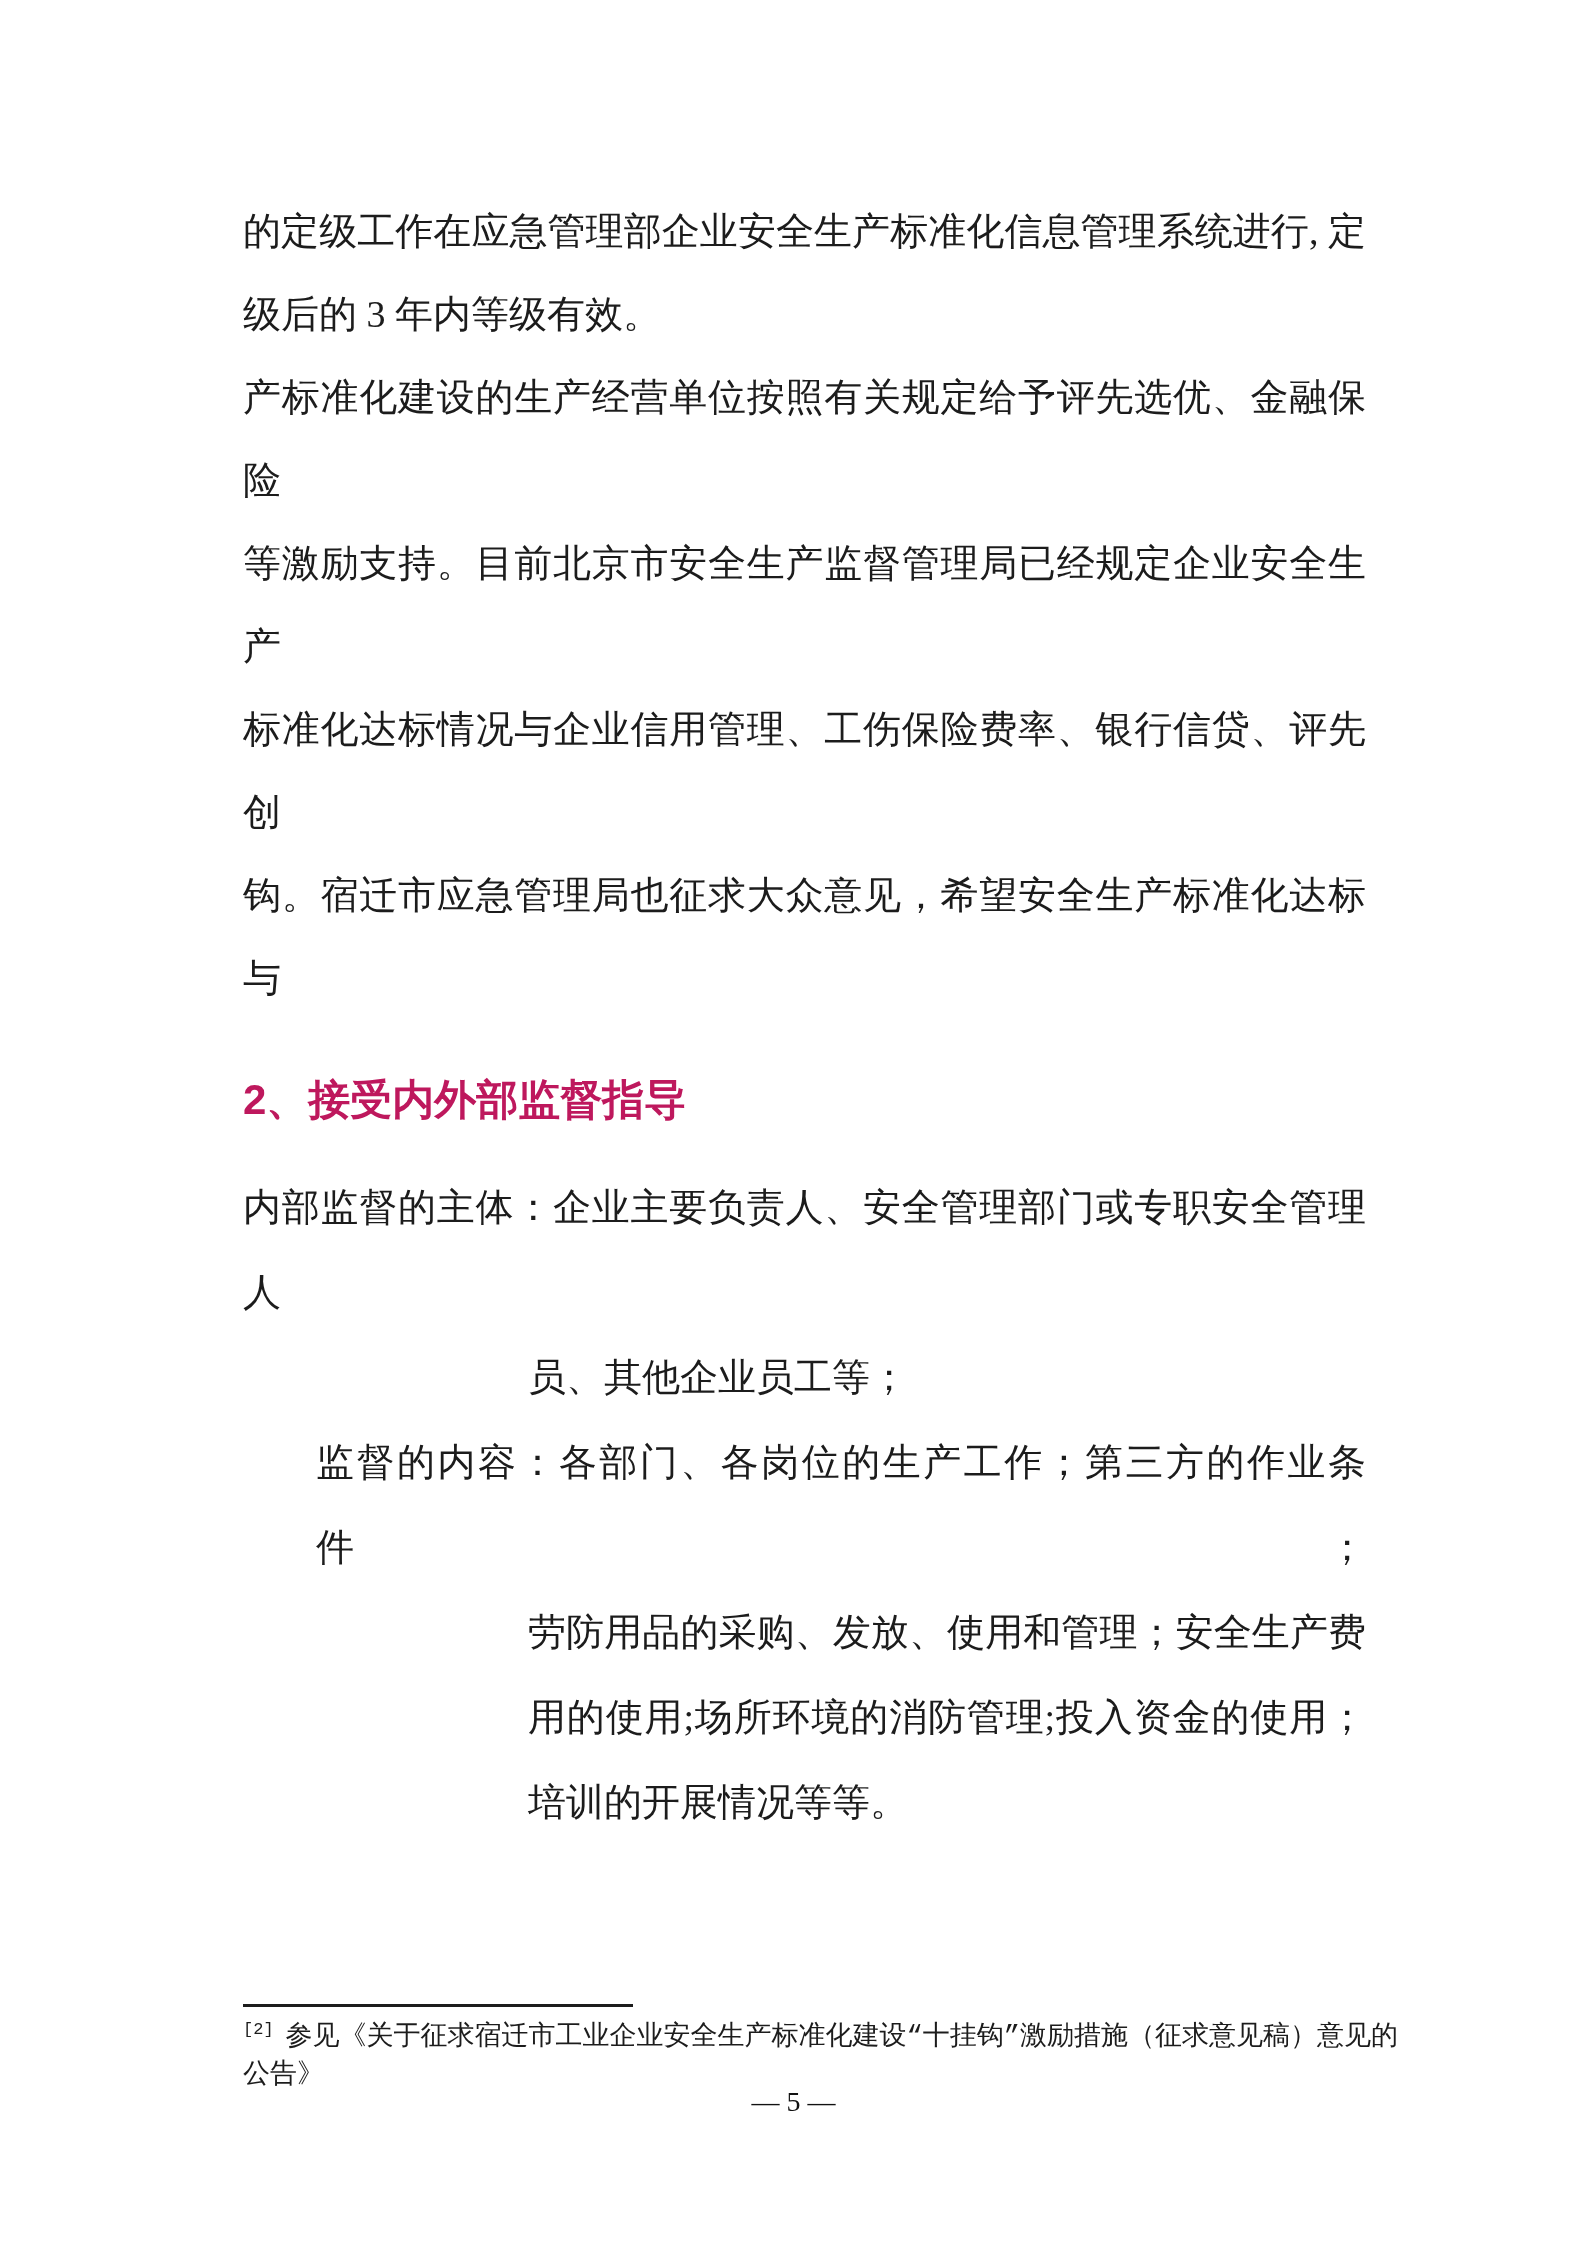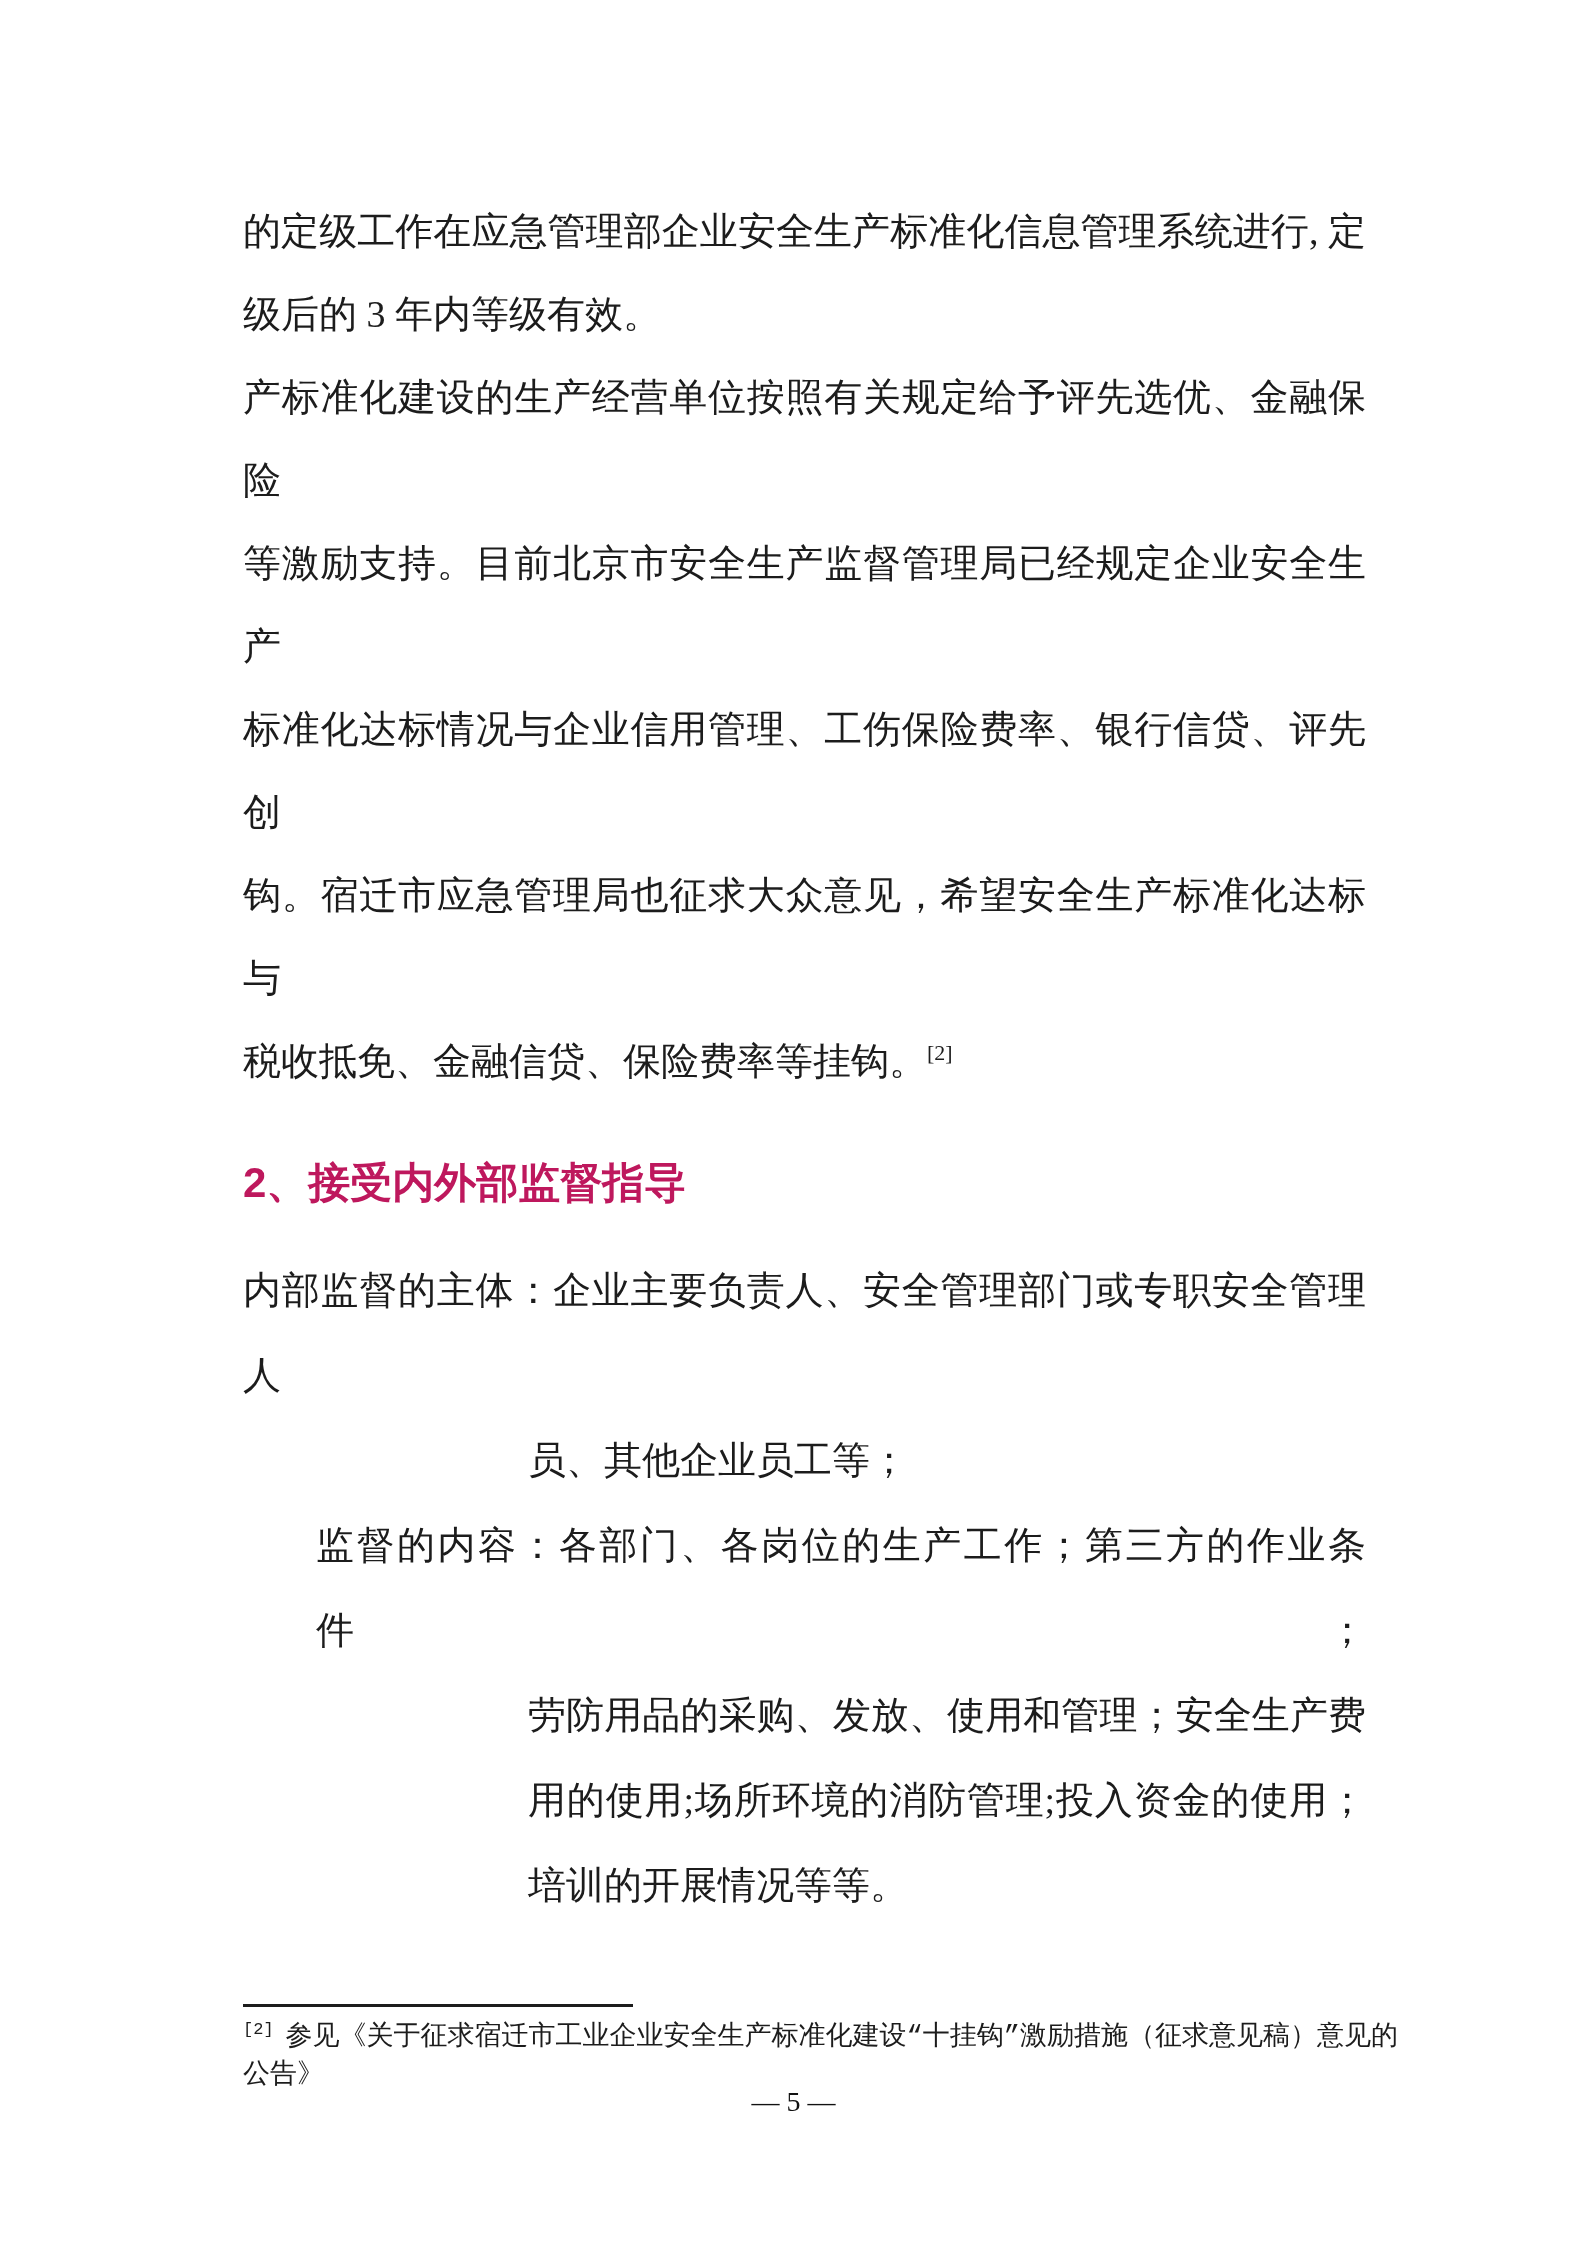--- a/index.html
+++ b/index.html
@@ -81,21 +81,20 @@
 <div class="page">
   <div class="flow">
 
     <p class="ln j">的定级工作在应急管理部企业安全生产标准化信息管理系统进行, 定</p>
     <p class="ln">级后的 3 年内等级有效。</p>
 
     <p class="ln j">产标准化建设的生产经营单位按照有关规定给予评先选优、金融保险</p>
     <p class="ln j">等激励支持。目前北京市安全生产监督管理局已经规定企业安全生产</p>
     <p class="ln j">标准化达标情况与企业信用管理、工伤保险费率、银行信贷、评先创</p>
     <p class="ln j">钩。宿迁市应急管理局也征求大众意见，希望安全生产标准化达标与</p>
-    <p class="ln"><span>税收抵免、金融信贷、保险费率等挂钩。</span><sup class="ref">[2]</sup></p>
 
     <h2 class="heading">2、接受内外部监督指导</h2>
 
     <div class="sec">
       <p class="ln j">内部监督的主体：企业主要负责人、安全管理部门或专职安全管理人</p>
       <p class="ln hang">员、其他企业员工等；</p>
       <p class="ln j indlabel">监督的内容：各部门、各岗位的生产工作；第三方的作业条件；</p>
       <p class="ln j hang">劳防用品的采购、发放、使用和管理；安全生产费</p>
       <p class="ln j hang">用的使用;场所环境的消防管理;投入资金的使用；</p>
       <p class="ln hang">培训的开展情况等等。</p>

